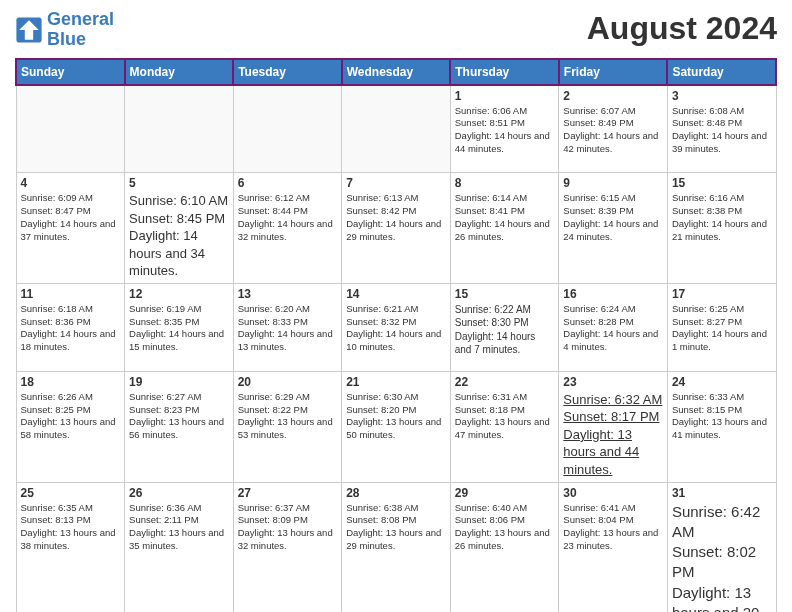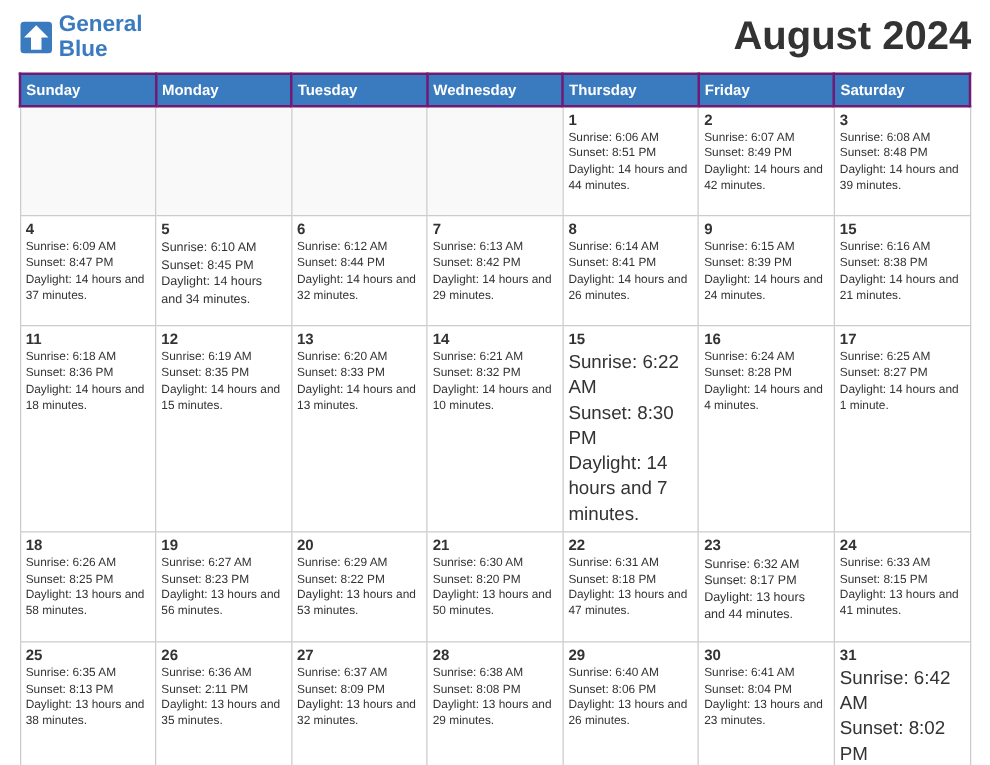--- a/index.html
+++ b/index.html
@@ -157,21 +157,21 @@
         </tr>
         <tr>
           <td>
             <span class="day-number">4</span>
             <div style="white-space: pre-line; font-size: 9.5px; line-height: 1.35;">Sunrise: 6:09 AM
 Sunset: 8:47 PM
 Daylight: 14 hours and 37 minutes.</div>
           </td>
           <td>
             <span class="day-number">5</span>
-            <div style="white-space: pre-line; font-size: 10px; line-height: 1.35;">Sunrise: 6:10 AM
+            <div style="white-space: pre-line; font-size: 13px; line-height: 1.35;">Sunrise: 6:10 AM
 Sunset: 8:45 PM
 Daylight: 14 hours and 34 minutes.</div>
           </td>
           <td>
             <span class="day-number">6</span>
             <div style="white-space: pre-line; font-size: 9.5px; line-height: 1.35;">Sunrise: 6:12 AM
 Sunset: 8:44 PM
 Daylight: 14 hours and 32 minutes.</div>
           </td>
           <td>
@@ -219,21 +219,21 @@
 Daylight: 14 hours and 13 minutes.</div>
           </td>
           <td>
             <span class="day-number">14</span>
             <div style="white-space: pre-line; font-size: 9.5px; line-height: 1.35;">Sunrise: 6:21 AM
 Sunset: 8:32 PM
 Daylight: 14 hours and 10 minutes.</div>
           </td>
           <td>
             <span class="day-number">15</span>
-            <div style="white-space: pre-line; font-size: 15px; line-height: 1.35;">Sunrise: 6:22 AM
+            <div style="white-space: pre-line; font-size: 10px; line-height: 1.35;">Sunrise: 6:22 AM
 Sunset: 8:30 PM
 Daylight: 14 hours and 7 minutes.</div>
           </td>
           <td>
             <span class="day-number">16</span>
             <div style="white-space: pre-line; font-size: 9.5px; line-height: 1.35;">Sunrise: 6:24 AM
 Sunset: 8:28 PM
 Daylight: 14 hours and 4 minutes.</div>
           </td>
           <td>
@@ -269,21 +269,21 @@
 Daylight: 13 hours and 50 minutes.</div>
           </td>
           <td>
             <span class="day-number">22</span>
             <div style="white-space: pre-line; font-size: 9.5px; line-height: 1.35;">Sunrise: 6:31 AM
 Sunset: 8:18 PM
 Daylight: 13 hours and 47 minutes.</div>
           </td>
           <td>
             <span class="day-number">23</span>
-            <div style="white-space: pre-line; font-size: 10px; line-height: 1.35;">Sunrise: 6:32 AM
+            <div style="white-space: pre-line; font-size: 13px; line-height: 1.35; text-decoration: underline;">Sunrise: 6:32 AM
 Sunset: 8:17 PM
 Daylight: 13 hours and 44 minutes.</div>
           </td>
           <td>
             <span class="day-number">24</span>
             <div style="white-space: pre-line; font-size: 9.5px; line-height: 1.35;">Sunrise: 6:33 AM
 Sunset: 8:15 PM
 Daylight: 13 hours and 41 minutes.</div>
           </td>
         </tr>

